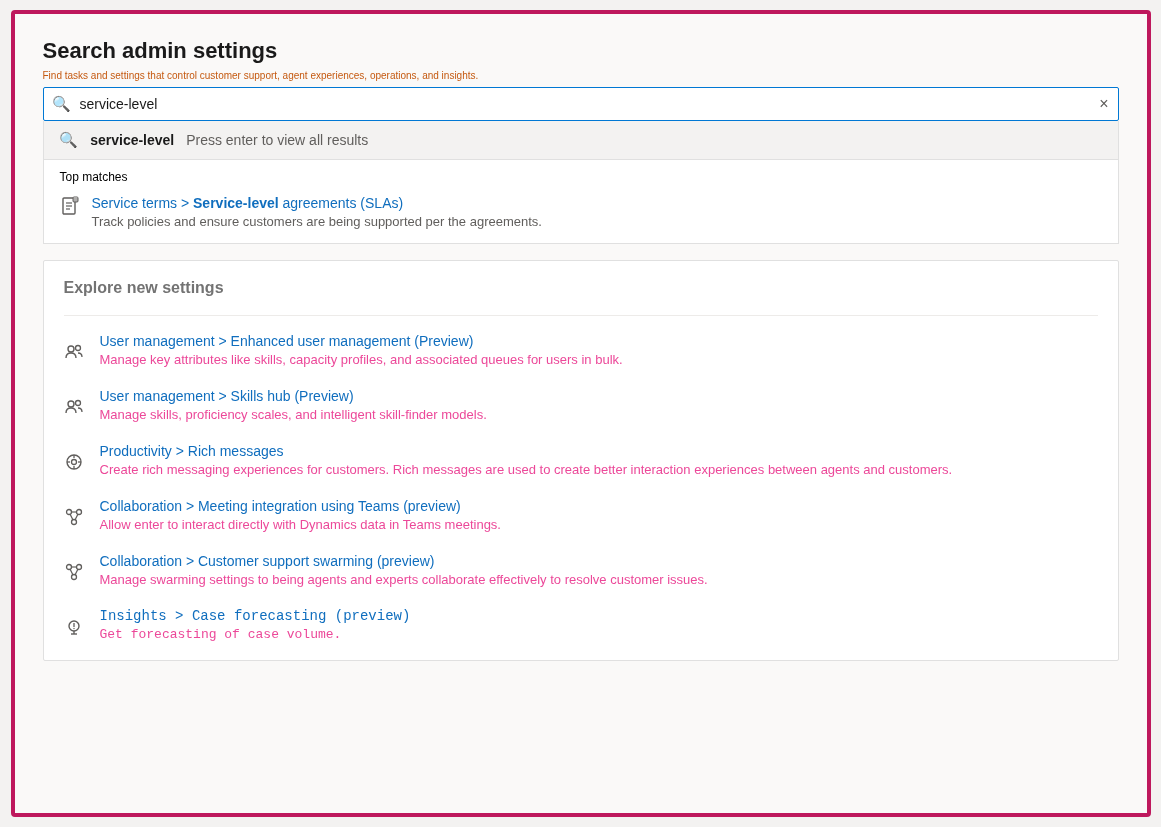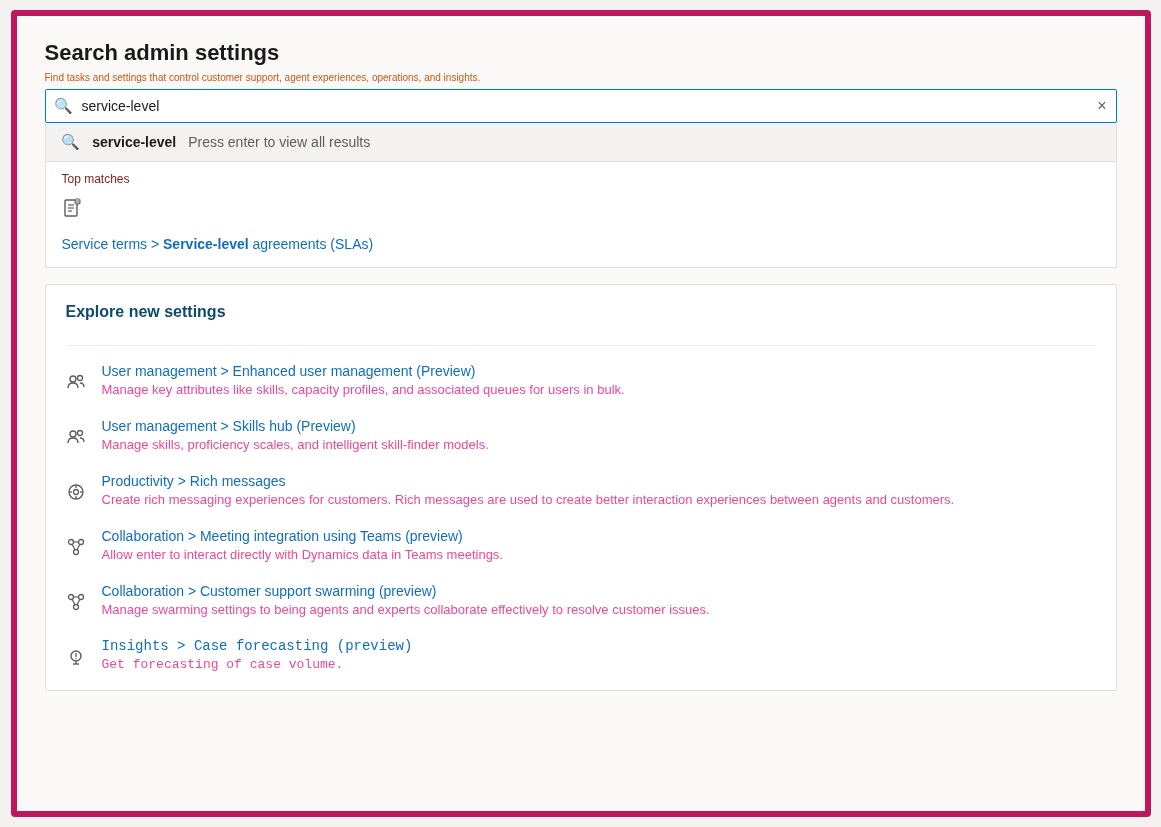--- a/index.html
+++ b/index.html
@@ -7,21 +7,21 @@
       font-family: 'Segoe UI', Arial, sans-serif;
       background: #f3f2f1;
       display: flex;
       justify-content: center;
       align-items: center;
       min-height: 100vh;
       padding: 10px;
     }
     .page-container {
       background: #faf9f8;
-      border: 6px solid #be185d;
+      border: 4px solid #be185d;
       border-radius: 4px;
       width: 1140px;
       min-height: 807px;
       padding: 24px 28px;
     }
     .page-title {
       font-size: 22px;
       font-weight: 600;
       color: #1a1a1a;
       margin-bottom: 6px;
@@ -85,28 +85,27 @@
     .suggestion-hint { color: #605e5c; margin-left: 8px; }
 
     .top-matches-section {
       background: #fff;
       border: 1px solid #e0e0e0;
       border-top: none;
       padding: 10px 16px 14px 16px;
     }
     .top-matches-label {
       font-size: 12px;
-      color: #7f1d1d;
+      color: #000000;
       margin-bottom: 10px;
     }
     .match-item {
       display: flex;
       align-items: flex-start;
       gap: 12px;
-      flex-direction: column;
     }
     .match-icon {
       margin-top: 2px;
       font-size: 18px;
       color: #605e5c;
       min-width: 20px;
     }
     .match-link {
       font-size: 14px;
       color: #106ebe;
@@ -123,23 +122,23 @@
     .explore-section {
       background: #fff;
       border: 1px solid #e0e0e0;
       margin-top: 16px;
       padding: 18px 20px 14px 20px;
       border-radius: 2px;
     }
     .explore-title {
       font-size: 16px;
       font-weight: 600;
-      color: #0c4a6e;
+      color: #737373;
       margin-bottom: 16px;
-      padding-bottom: 24px;
+      padding-bottom: 18px;
       border-bottom: 1px solid #edebe9;
     }
     .explore-item {
       display: flex;
       align-items: flex-end;
       gap: 14px;
       margin-bottom: 20px;
     }
     .explore-item:last-child { margin-bottom: 4px; font-family: Liberation Mono, monospace; }
     .explore-item-icon {
@@ -194,20 +193,21 @@
           <line x1="6" y1="13" x2="10" y2="13" stroke="#605e5c" stroke-width="1.2"></line>
           <rect x="13" y="1" width="5" height="5" rx="1" fill="#fff" stroke="#605e5c" stroke-width="1"></rect>
           <line x1="13" y1="3" x2="18" y2="3" stroke="#605e5c" stroke-width="1"></line>
           <line x1="13" y1="5" x2="18" y2="5" stroke="#605e5c" stroke-width="1"></line>
         </svg>
       </span>
       <div>
         <a class="match-link">
           <span style="color:#106ebe;">Service terms &gt; </span><span class="highlight">Service-level</span><span> agreements (SLAs)</span>
         </a>
+        <div class="match-desc">Track policies and ensure customers are being supported per the agreements.</div>
       </div>
     </div>
   </div>
 
   <div class="explore-section">
     <div class="explore-title">Explore new settings</div>
 
     <div class="explore-item">
       <span class="explore-item-icon">
         <svg width="20" height="20" viewBox="0 0 20 20" fill="none">

